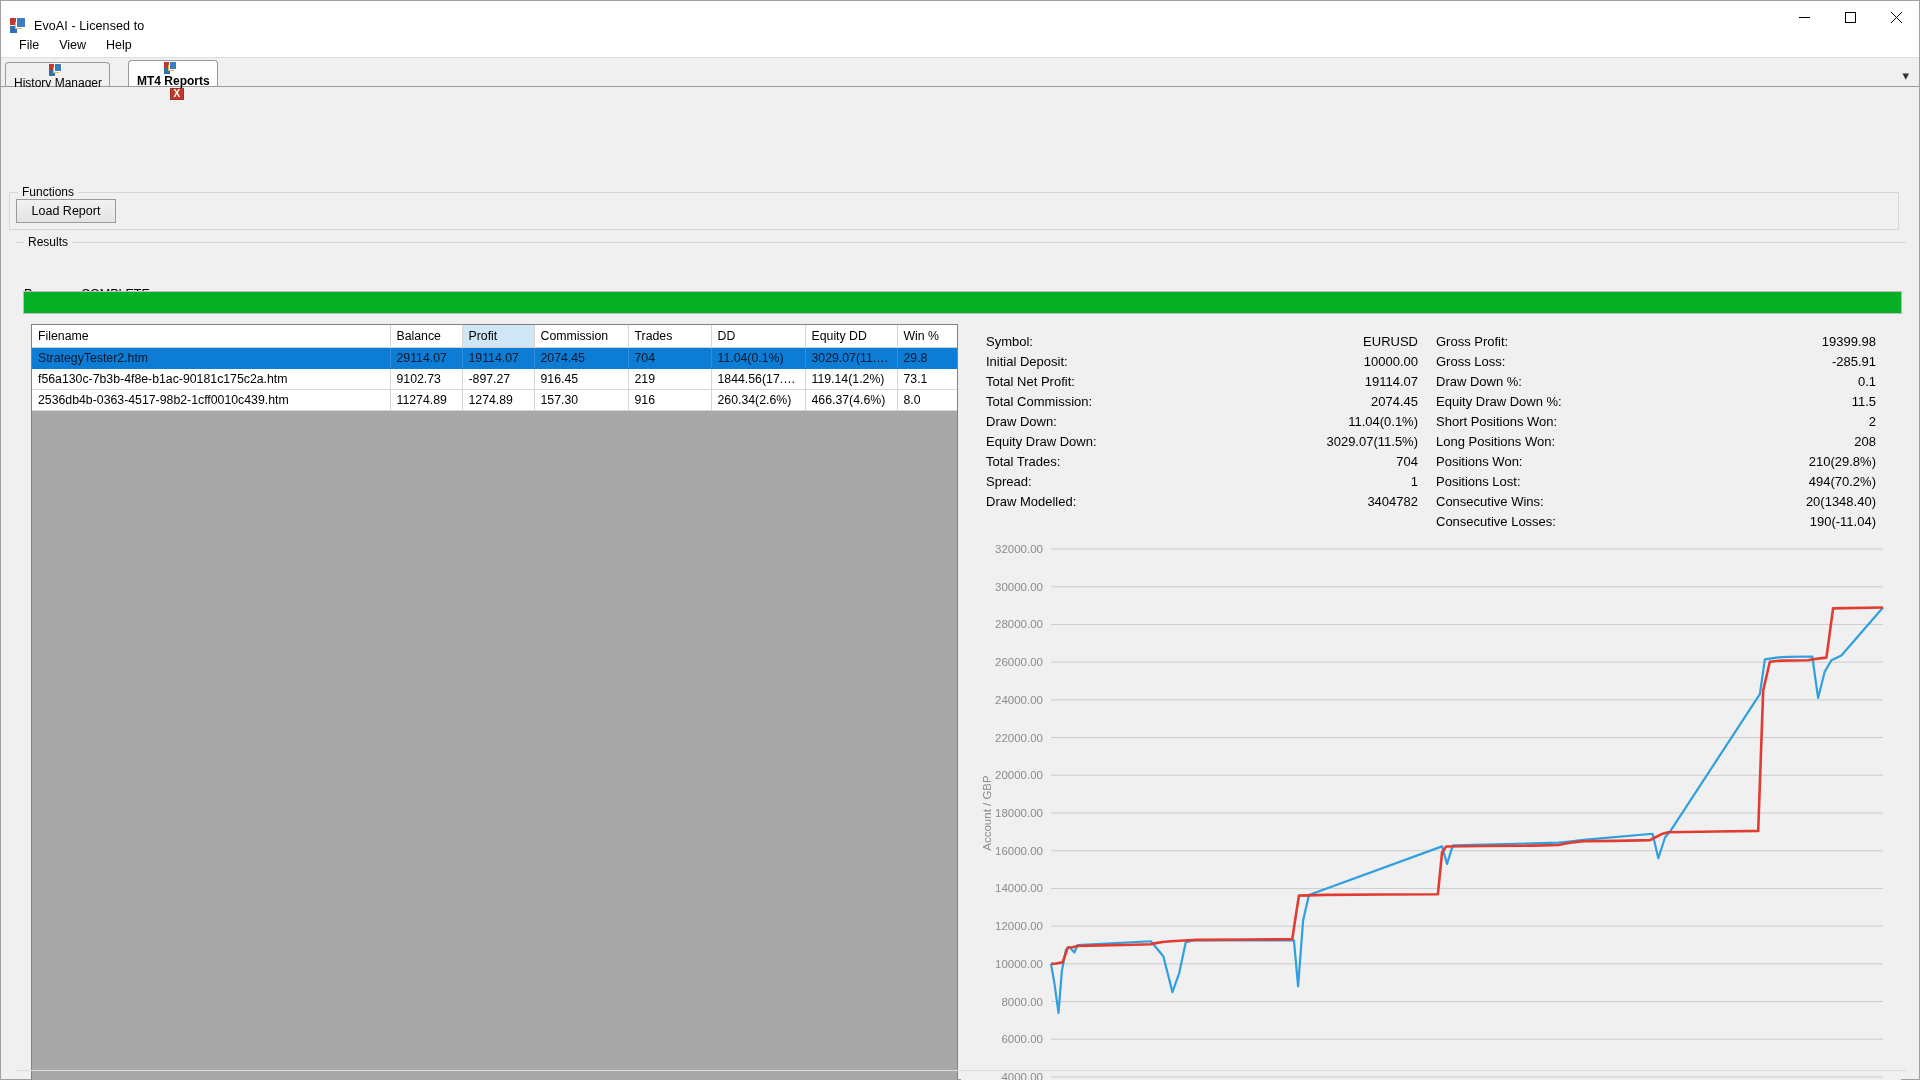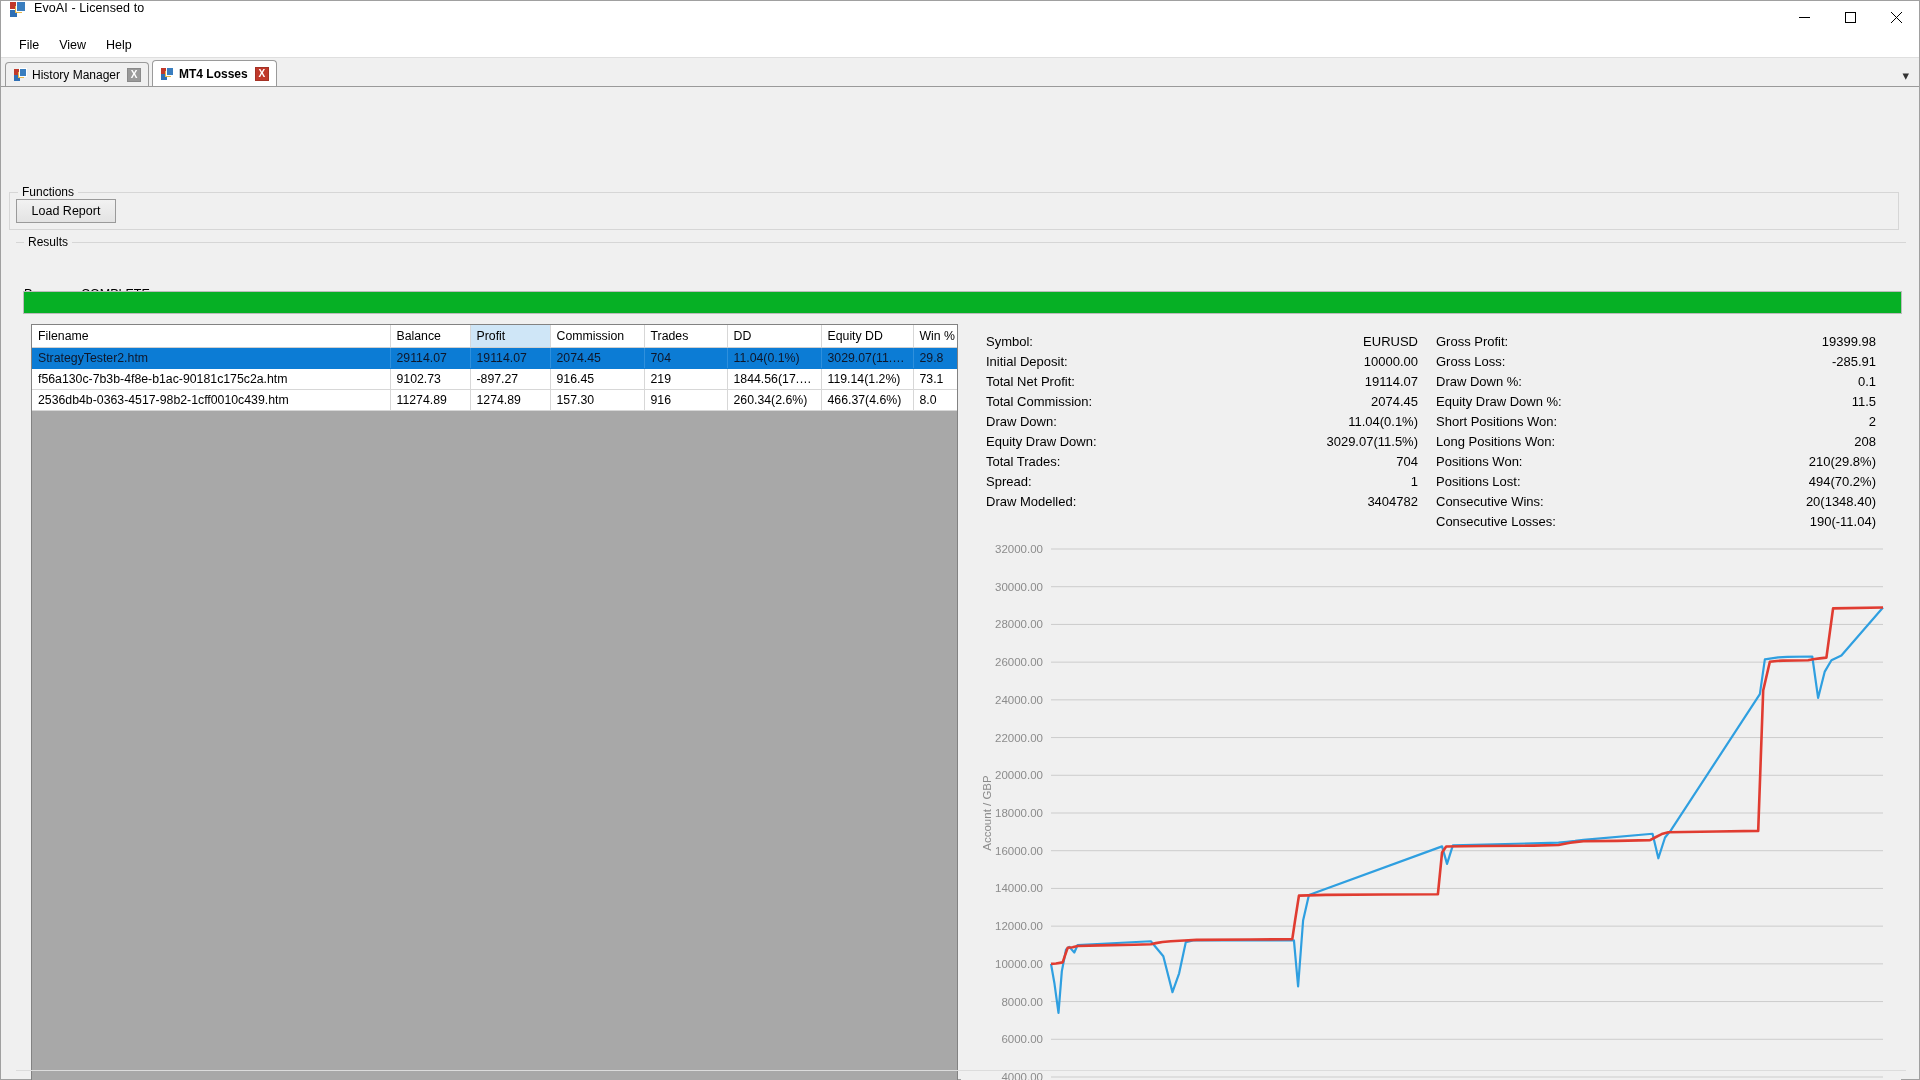--- a/index.html
+++ b/index.html
@@ -16,21 +16,21 @@
     background: #f0f0f0;
     display: flex; flex-direction: column;
     border: 1px solid #a0a0a0;
     position: relative;
   }
 
   
   .titlebar {
     height: 32px; min-height: 32px;
     background: #ffffff;
-    display: flex; align-items: flex-start;
+    display: flex; align-items: flex-end;
     padding-left: 9px;
     position: relative;
   }
   .titlebar .app-icon {
     width: 16px; height: 16px; margin-right: 8px;
     position: relative; flex: 0 0 auto;
   }
   .app-icon .sq {
     position: absolute; width: 7px; height: 7px;
   }
@@ -71,27 +71,28 @@
     background: #f0f0f0;
     border-bottom: 1px solid #9a9a9a;
     display: flex; align-items: flex-end;
     padding-left: 4px;
     position: relative;
   }
   .tab {
     display: flex; align-items: center;
     height: 24px;
     padding: 0 7px 0 8px;
-    margin-right: 3px;
+    margin-right: 18px;
     border: 1px solid #9a9a9a;
     border-bottom: none;
     border-radius: 4px 4px 0 0;
     background: #f0f0f0;
     font-size: 12px; color: #000;
     position: relative;
+    flex-direction: column;
   }
   .tab.active {
     background: #ffffff;
     height: 26px;
     font-weight: bold;
     z-index: 3;
   }
   .tab .tabicon {
     width: 13px; height: 13px; margin-right: 5px; position: relative;
     flex: 0 0 auto;
@@ -202,21 +203,21 @@
     overflow: hidden;
     text-overflow: ellipsis;
   }
   table.rpt tr.selected td {
     background: #0c7cd5;
     color: #0f172a;
     border-right-color: #2f90dd;
     border-bottom-color: #0c7cd5;
   }
   .col-filename { width: 358px; }
-  .col-num      { width: 80px; }
+  .col-num      { width: 72px; }
   .col-comm     { width: 94px; }
   .col-trades   { width: 83px; }
   .col-dd       { width: 94px; }
   .col-eqdd     { width: 92px; }
   .col-win      { width: 110px; }
 
   
   .stats {
     position: absolute;
     left: 985px; top: 245px;
@@ -315,21 +316,21 @@
       <span class="tablabel">History Manager</span>
       <span class="tabclose">X</span>
     </div>
     <div class="tab active">
       <span class="tabicon">
         <span class="s1"></span>
           <span class="s2"></span>
           <span class="s3"></span>
           <span class="s4"></span>
       </span>
-      <span class="tablabel">MT4 Losses</span>
+      <span class="tablabel">MT4 Reports</span>
       <span class="tabclose">X</span>
     </div>
     <span class="dropdown-arrow">▾</span>
   </div>
 
   <div class="body-area">
 
     <div class="groupbox" id="functions-group">
       <span class="gb-title">Functions</span>
       <div class="load-report-btn">Load Report</div>

